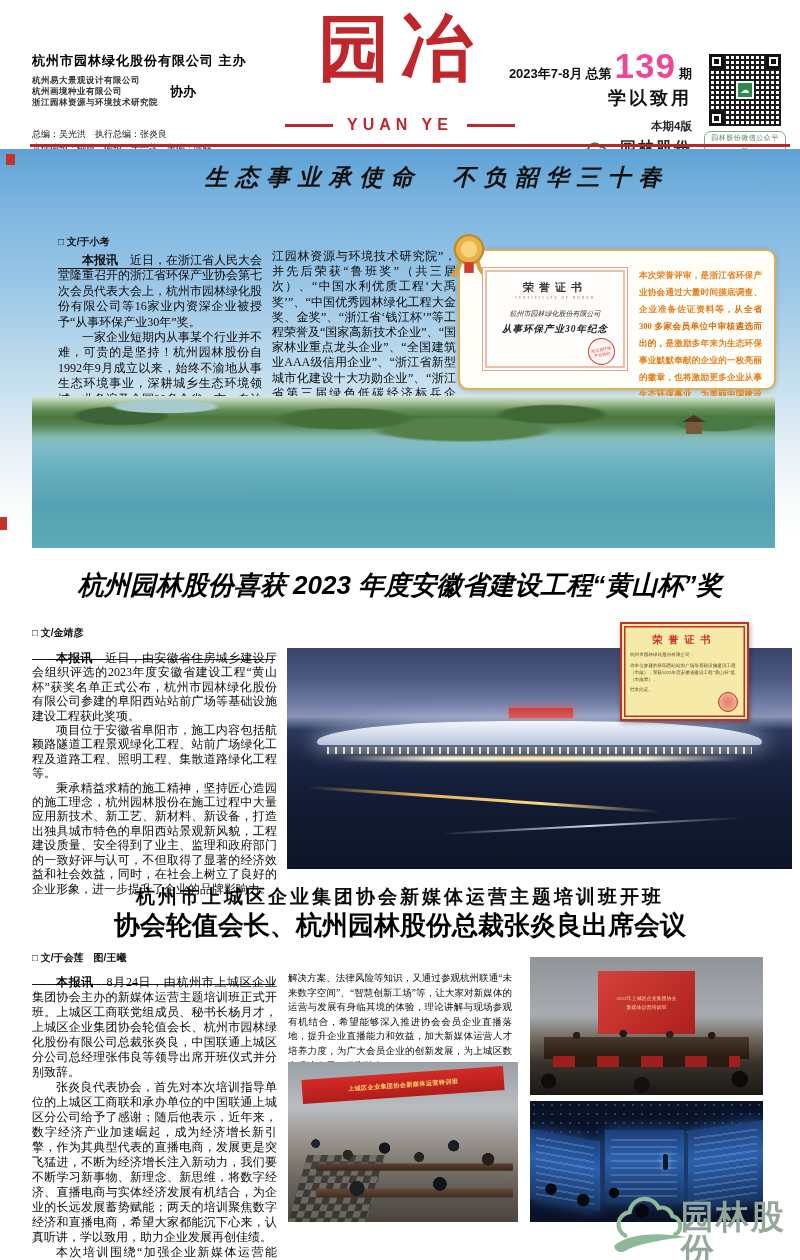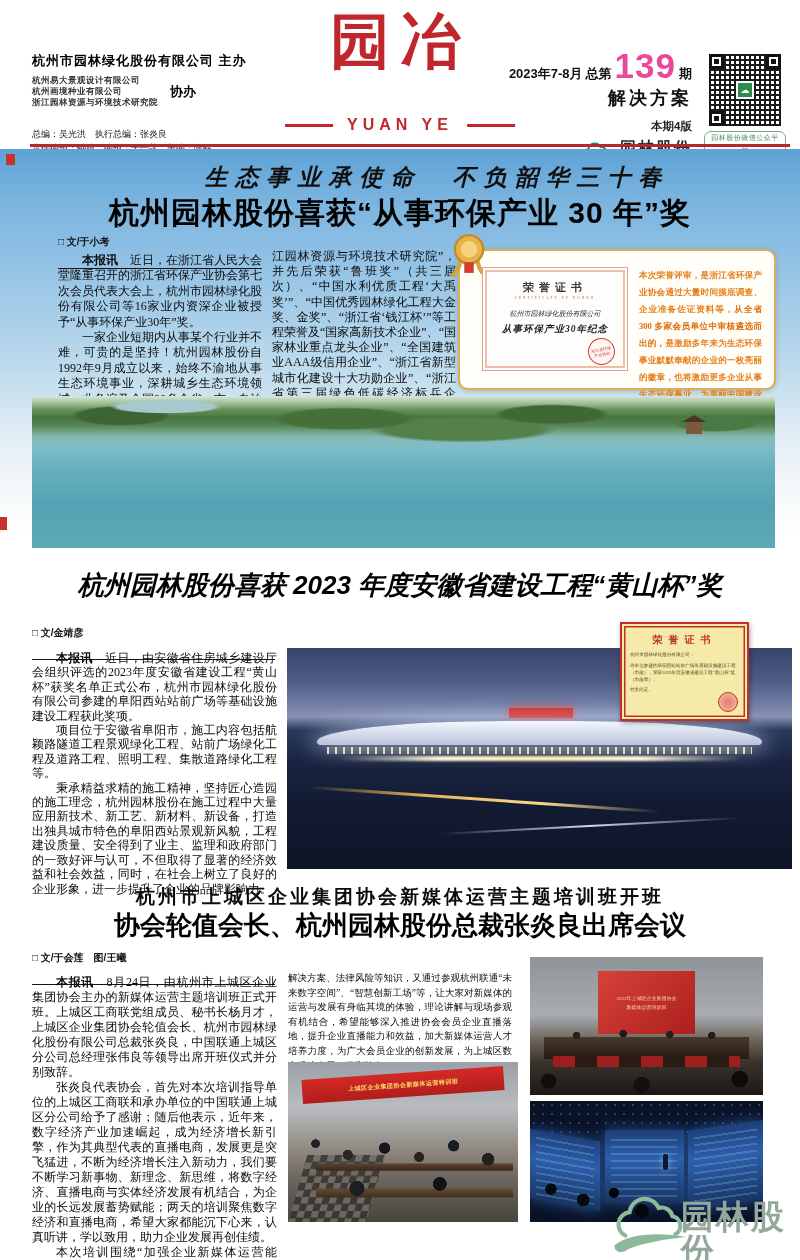--- a/index.html
+++ b/index.html
@@ -8,21 +8,21 @@
   .abs { position:absolute; }
 
   
   .pub-block { left:32px; top:52px; }
   .pub-main { font-size:13px; font-weight:900; font-family:"Liberation Sans",sans-serif; color:#000; letter-spacing:1px; }
   .coorg-row { display:flex; align-items:center; gap:12px; margin-top:5px; }
   .coorg div { font-size:8.5px; line-height:11px; font-weight:bold; color:#333; font-family:"Liberation Sans",sans-serif; letter-spacing:0.5px; }
   .co-label { font-size:13px; font-weight:900; color:#000; font-family:"Liberation Sans",sans-serif; }
   .eds { margin-top:19px; font-size:9px; line-height:14px; color:#111; font-family:"Liberation Sans",sans-serif; }
 
-  .masthead { left:50%; top:10px; transform:translateX(-50%); font-size:60px; line-height:1.05; color:#c0272d; font-weight:bold; letter-spacing:10px; font-family:"DejaVu Serif",serif; white-space:nowrap; }
+  .masthead { left:50%; top:10px; transform:translateX(-50%); font-size:72px; line-height:1.05; color:#c0272d; font-weight:bold; letter-spacing:10px; font-family:"DejaVu Serif",serif; white-space:nowrap; }
   .pinyin-row { left:50%; top:116px; transform:translateX(-50%); display:flex; align-items:center; gap:14px; }
   .dash { width:48px; height:3px; background:#c0272d; }
   .pinyin { font-size:16px; font-weight:900; letter-spacing:5px; color:#c0272d; font-family:"Liberation Sans",sans-serif; }
 
   .issue { right:108px; top:50px; text-align:right; font-family:"Liberation Sans",sans-serif; }
   .issue-l1 { display:flex; align-items:baseline; justify-content:flex-end; gap:3px; font-weight:900; color:#111; }
   .issue-date { font-size:13px; }
   .issue-pre { font-size:13px; }
   .issue-num { font-size:35px; color:#ec4899; line-height:0.9; letter-spacing:1px; }
   .issue-suf { font-size:13px; }
@@ -188,21 +188,21 @@
     <span class="dash"></span>
   </div>
 
   <div class="abs issue">
     <div class="issue-l1">
       <span class="issue-date">2023年7-8月</span>
       <span class="issue-pre">总第</span>
       <span class="issue-num">139</span>
       <span class="issue-suf">期</span>
     </div>
-    <div class="pub-type">解决方案</div>
+    <div class="pub-type">学以致用</div>
     <div class="edition">本期4版</div>
     <div class="logo-row">
       <svg width="36" height="25" viewBox="0 0 64 44">
         <path d="M14 29a9 9 0 0 1 3-17 11 11 0 0 1 21-3 8 8 0 0 1 10 6 7 7 0 0 1 2 13" fill="none" stroke="#2e8b4f" stroke-width="3.5" stroke-linecap="round"></path>
         <path d="M6 36c10-8 30-10 52-6-20 2-38 6-44 10-4 2-8 0-8-4z" fill="#2e8b4f"></path>
       </svg>
       <div>
         <div class="logo-txt1">园林股份</div>
         <div class="logo-txt2">股票代码:605303</div>
       </div>
@@ -216,21 +216,20 @@
       <span class="qr-f bl"></span>
       <span class="qr-c">☁</span>
     </div>
     <span class="qr-cap">园林股份微信公众平台</span>
   </div>
 
   <div class="abs head-rule"></div>
 
   <div class="abs hero">
     <div class="abs kicker1">生态事业承使命　不负韶华三十春</div>
-    <div class="abs headline1">杭州园林股份喜获“从事环保产业 30 年”奖</div>
     <div class="abs byline byline1">□ 文/于小考</div>
 
     <div class="abs news-col col1a">
       <p><b>本报讯</b><span>　近日，在浙江省人民大会堂隆重召开的浙江省环保产业协会第七次会员代表大会上，杭州市园林绿化股份有限公司等16家业内资深企业被授予“从事环保产业30年”奖。</span></p>
       <p>一家企业短期内从事某个行业并不难，可贵的是坚持！杭州园林股份自1992年9月成立以来，始终不渝地从事生态环境事业，深耕城乡生态环境领域，业务遍及全国20多个省、市、自治区，企业研发中心被授予“浙</p>
     </div>
     <div class="abs news-col col2a">
       <p style="text-indent:0">江园林资源与环境技术研究院”，并先后荣获“鲁班奖”（共三届次）、“中国水利优质工程‘大禹奖’”、“中国优秀园林绿化工程大金奖、金奖”、“浙江省‘钱江杯’”等工程荣誉及“国家高新技术企业”、“国家林业重点龙头企业”、“全国建筑业AAA级信用企业”、“浙江省新型城市化建设十大功勋企业”、“浙江省第三届绿色低碳经济标兵企业”等品牌荣誉，一直坚持付出的艰辛努力获得了社会的广泛肯定和赞誉。</p>
     </div>
 

